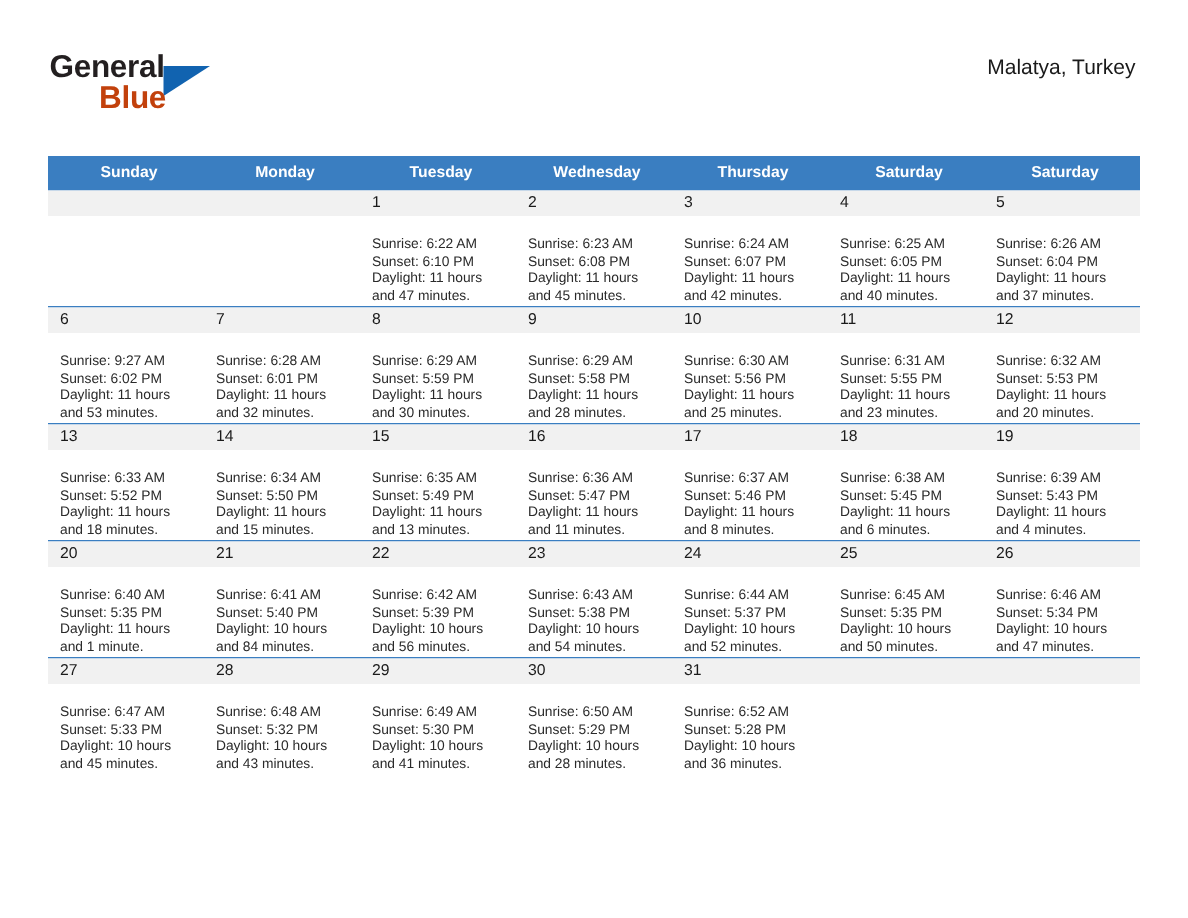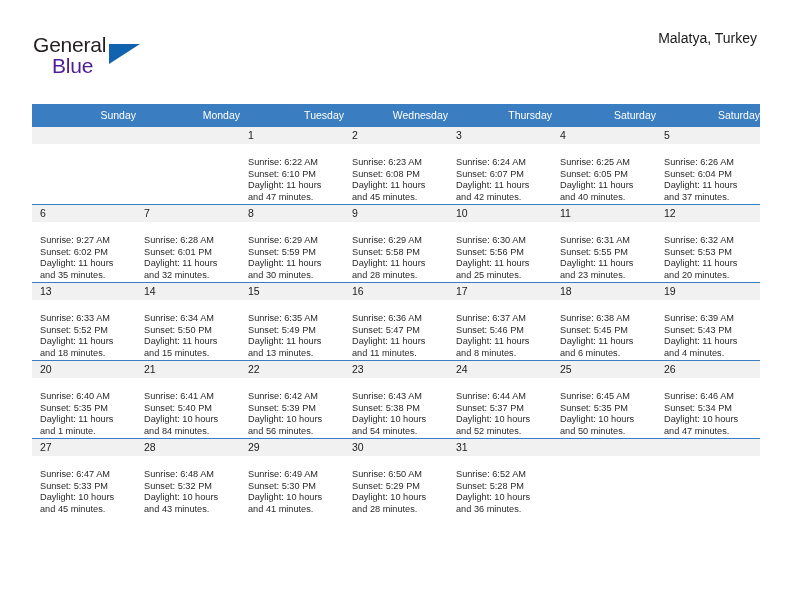--- a/index.html
+++ b/index.html
@@ -28,37 +28,38 @@
     top: 0;
     width: 792px;
     height: 104px;
   }
   .logo {
     position: absolute;
     left: 33px;
     top: 33px;
     width: 120px;
     height: 52px;
+    font-weight: bold;
   }
   .logo-general {
     position: absolute;
     left: 0;
     top: 0;
     font-size: 21px;
     letter-spacing: -0.2px;
     color: #231f20;
     font-family: "Liberation Sans", sans-serif;
   }
   .logo-blue {
     position: absolute;
-    left: 19px;
+    left: 33px;
     top: 21px;
     font-size: 21px;
     letter-spacing: -0.2px;
-    color: #4c1d95;
+    color: #c2410c;
     font-family: "Liberation Sans", sans-serif;
   }
   .logo-triangle {
     position: absolute;
     left: 76px;
     top: 11px;
     width: 0;
     height: 0;
     border-left: 31px solid #1163b0;
     border-bottom: 20px solid transparent;
@@ -75,38 +76,39 @@
     font-size: 27px;
     color: #1a1a1a;
     line-height: 32px;
     white-space: nowrap;
     font-weight: normal;
   }
   .cal-subtitle {
     font-size: 14px;
     color: #1a1a1a;
     line-height: 20px;
+    margin-top: 6px;
     white-space: nowrap;
   }
 
   
   .calendar {
     position: absolute;
     left: 32px;
     top: 104px;
     width: 728px;
     border-collapse: collapse;
     table-layout: fixed;
   }
   .calendar th {
     background: #3a7ec1;
     color: #ffffff;
     font-size: 10.5px;
-    font-weight: normal;
-    text-align: right;
+    font-weight: bold;
+    text-align: center;
     padding: 5px 0 5px 4px;
     height: 12px;
     border: none;
   }
   .calendar td {
     width: 104px;
     height: 78px;
     vertical-align: top;
     padding: 0;
     border: none;
@@ -246,21 +248,21 @@
       </tr>
 
       <tr>
         <td>
             <div class="cell-inner">
               <div class="daynum-bar">6</div>
               <div class="cell-body">
                 <div>Sunrise: 9:27 AM</div>
                 <div>Sunset: 6:02 PM</div>
                 <div>Daylight: 11 hours</div>
-                <div>and 35 minutes.</div>
+                <div>and 53 minutes.</div>
               </div>
             </div>
           </td>
         <td>
             <div class="cell-inner">
               <div class="daynum-bar">7</div>
               <div class="cell-body">
                 <div>Sunrise: 6:28 AM</div>
                 <div>Sunset: 6:01 PM</div>
                 <div>Daylight: 11 hours</div>

